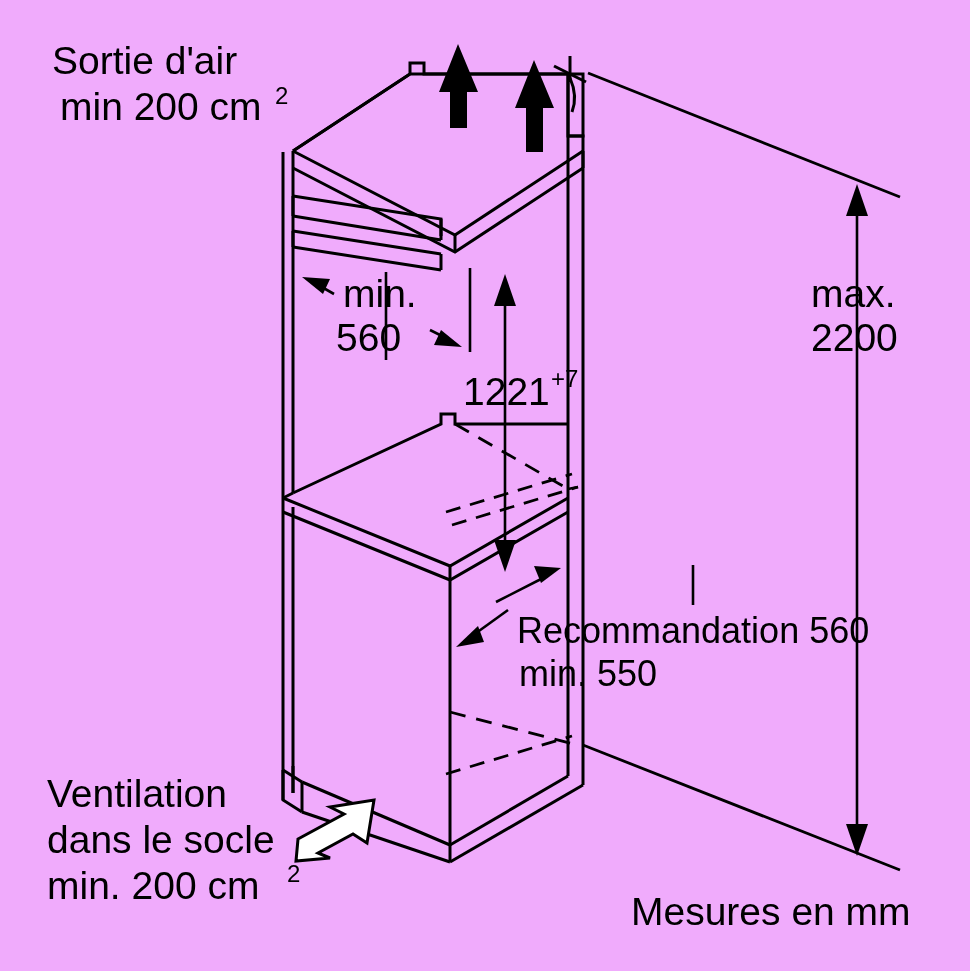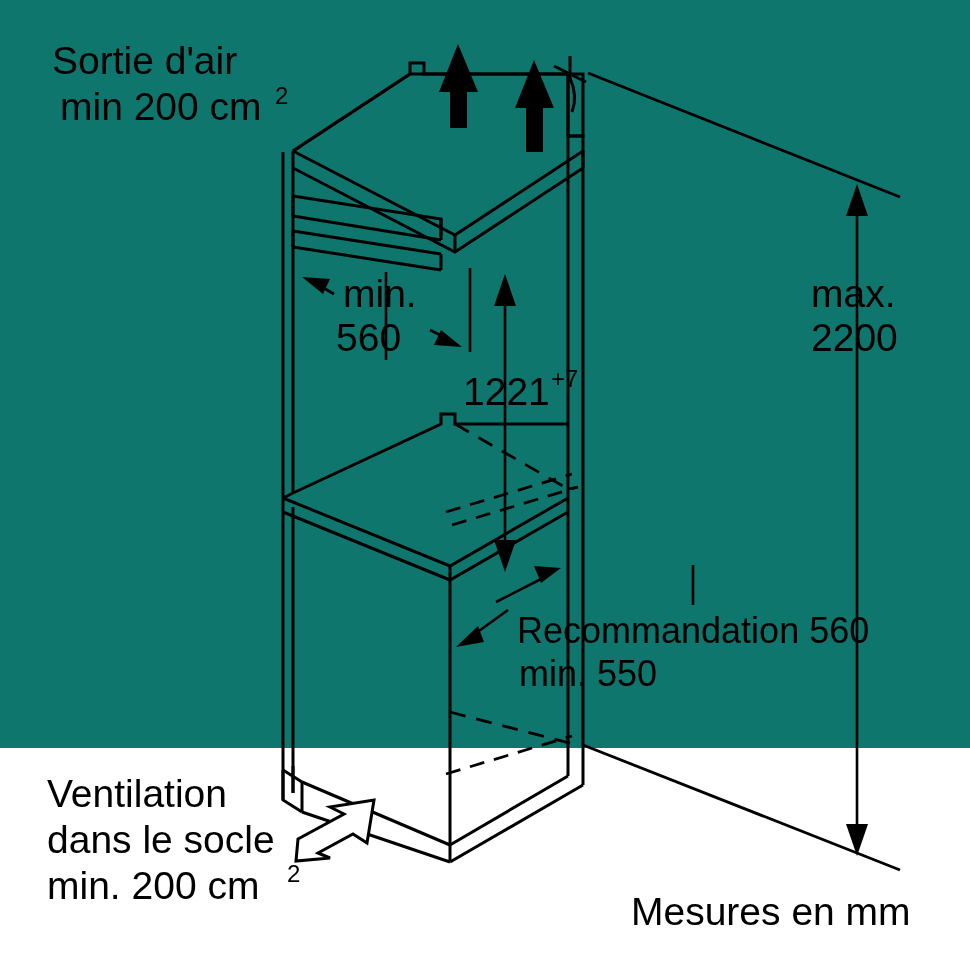--- a/index.html
+++ b/index.html
@@ -10,22 +10,22 @@
   }
   body {
     width: 970px;
     height: 971px;
     font-family: "Liberation Sans", sans-serif;
     overflow: hidden;
   }
   #diagram-root {
     position: relative;
     width: 970px;
-    height: 748px;
-    background: #0f766e;
+    height: 971px;
+    background: #f0abfc;
     text-align: center;
   }
   svg#drawing {
     position: absolute;
     top: 0;
     left: 0;
     width: 970px;
     height: 971px;
     display: block;
   }

